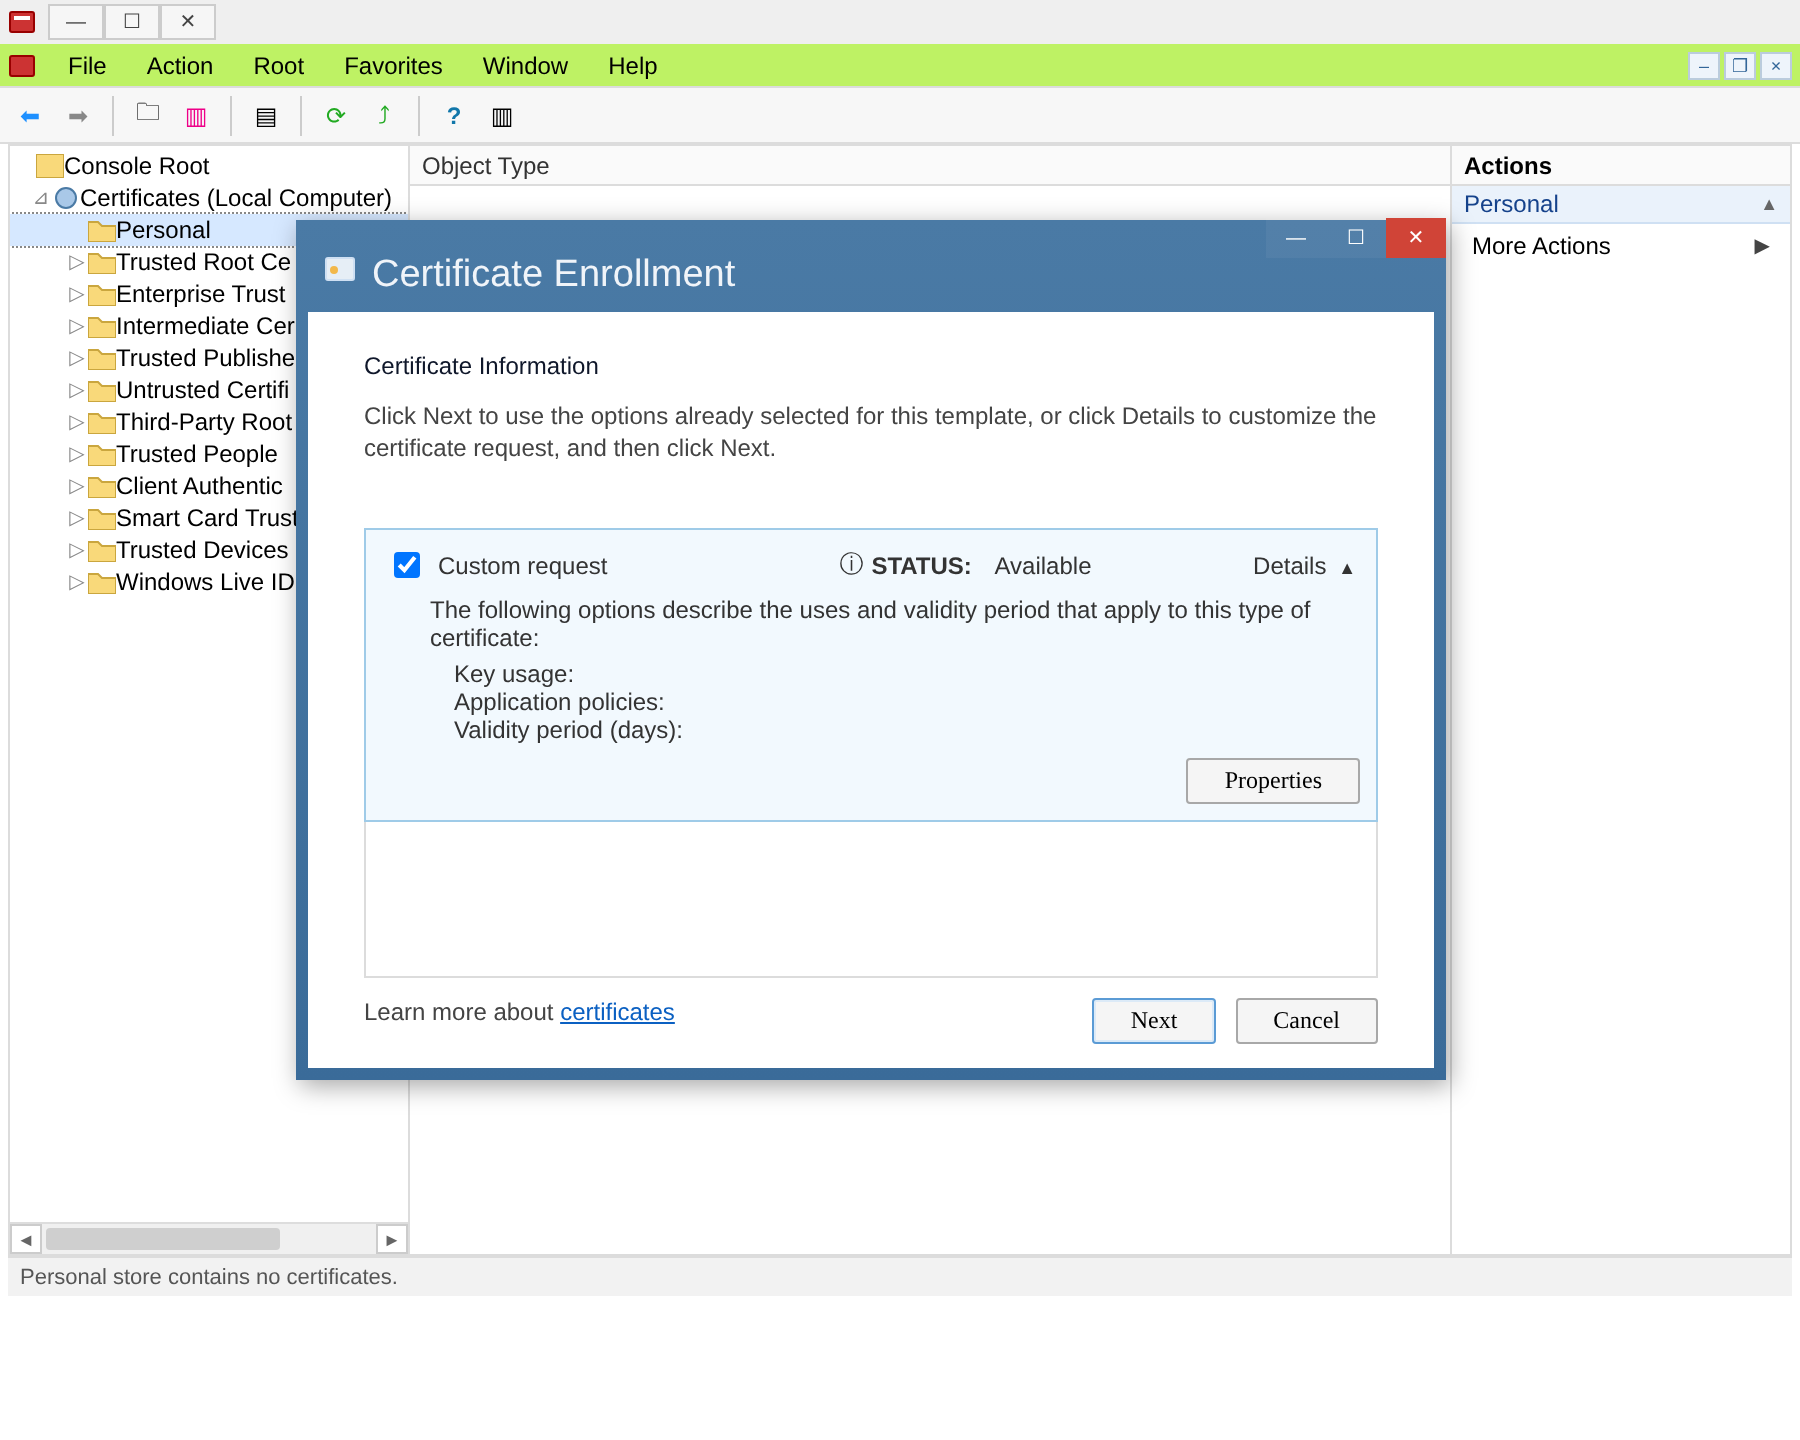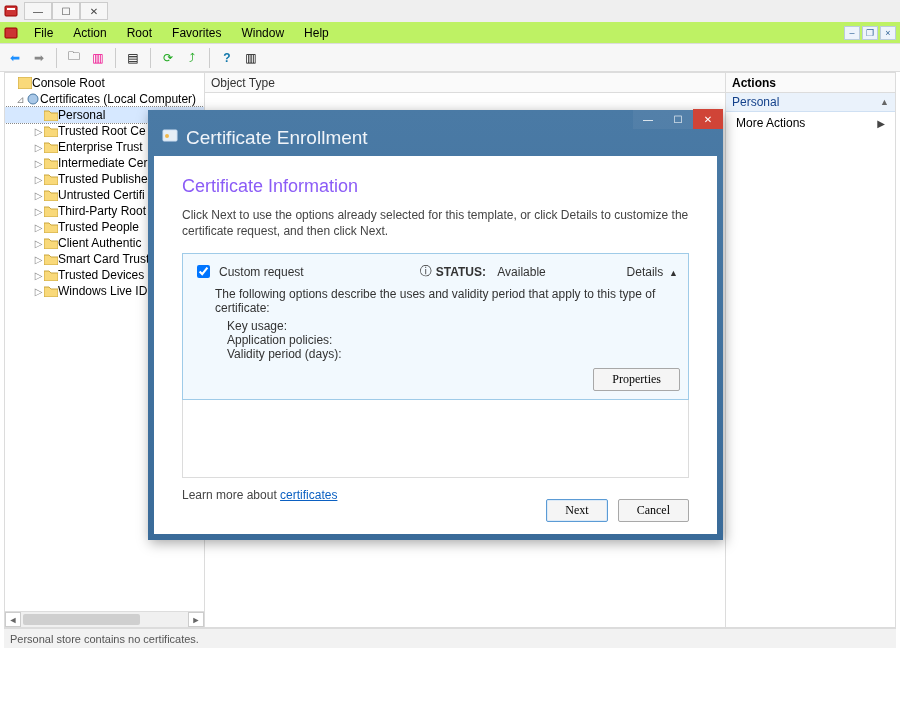--- a/index.html
+++ b/index.html
@@ -48,22 +48,22 @@
 
   
   .dialog { position: absolute; left: 148px; top: 110px; width: 575px; height: 430px; box-shadow: 2px 3px 12px rgba(0,0,0,.35); background:#fff;}
   .dlg-frame { position:absolute; inset:0; background: linear-gradient(#4a7aa5,#3a6b99); padding: 0; }
   .dlg-tb { height: 10px; display:flex; justify-content:flex-end; gap:0; }
   .dlg-tb div { width: 30px; height: 20px; display:flex;align-items:center;justify-content:center;font-size:10px;color:#fff; margin-top:-1px;}
   .dlg-tb .min, .dlg-tb .max { background: rgba(255,255,255,.05); }
   .dlg-tb .cls { background: #d04437; }
   .dlg-head { height: 36px; display:flex; align-items:center; gap:8px; padding: 0 14px; color:#f0f4f9; font-size:19px; }
   .dlg-body { position:absolute; left:6px; right:6px; top:46px; bottom:6px; background:#fff; padding: 16px 28px 14px 28px; font-size:12px; color:#333;}
-  .dlg-body h2 { color:#8b5cf6; font-weight:400; font-size:18px; margin:4px 0 10px 0; }
-  .dlg-body .instr { color:#444; line-height:1.35; margin-bottom:14px;}
+  .dlg-body h2 { color:#0f172a; font-weight:400; font-size:12px; margin:4px 0 10px 0; }
+  .dlg-body .instr { color:#444; line-height:1.35; margin-bottom:32px;}
   .reqbox { border:1px solid #9fcbe8; background:#f2f9fe; padding:8px 10px 10px 10px; position:relative;}
   .reqrow { display:flex; align-items:center; gap:6px; font-size:12px;}
   .reqrow .stat { margin-left: 110px; display:flex; align-items:center;gap:4px;}
   .reqrow .det { margin-left:auto; color:#333;}
   .reqbox .desc { margin: 6px 0 4px 22px; color:#333;}
   .reqbox .kv { margin-left: 34px; color:#333;}
   .reqbox .propbtn { position:absolute; right:8px; bottom:8px; }
   .extra { height:78px; border:1px solid #dcdcdc; border-top:none;}
   .learn { margin-top:10px; color:#444;}
   .learn a { color:#0b60c2; }

